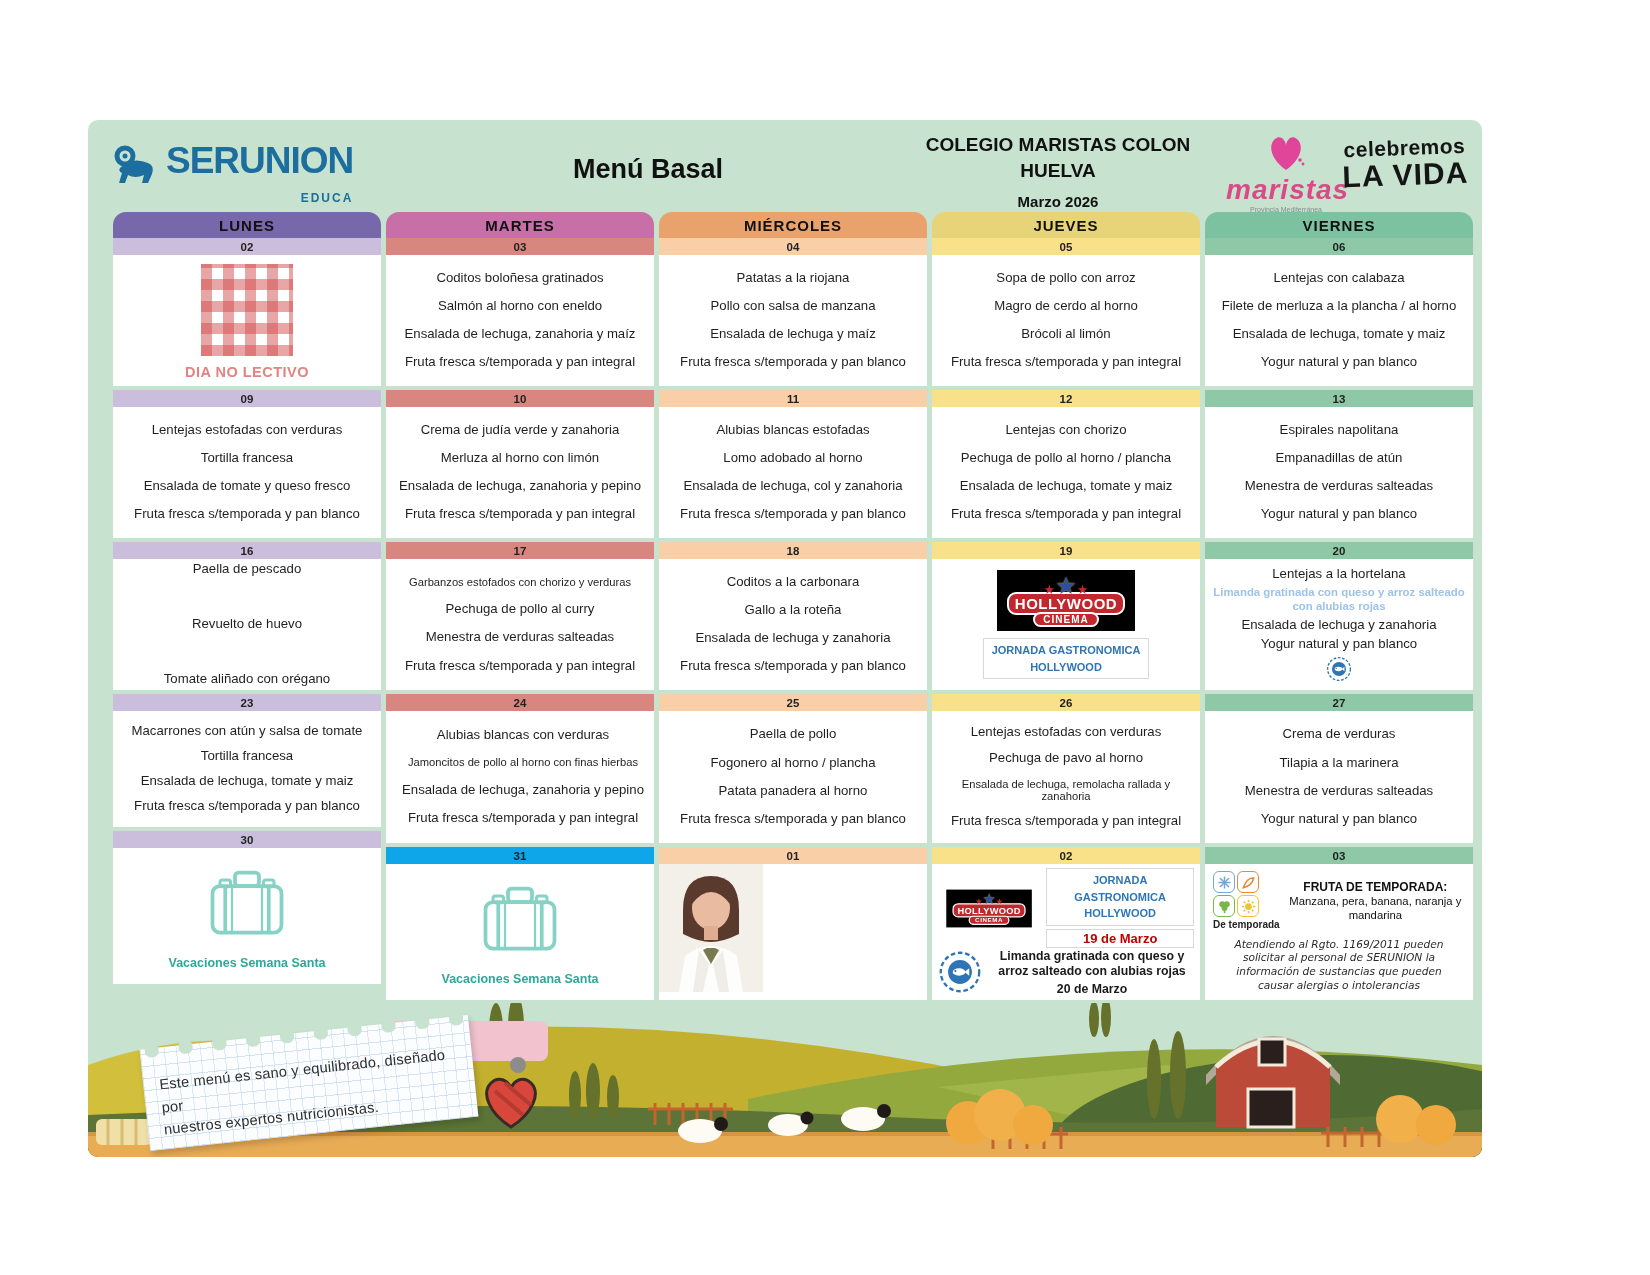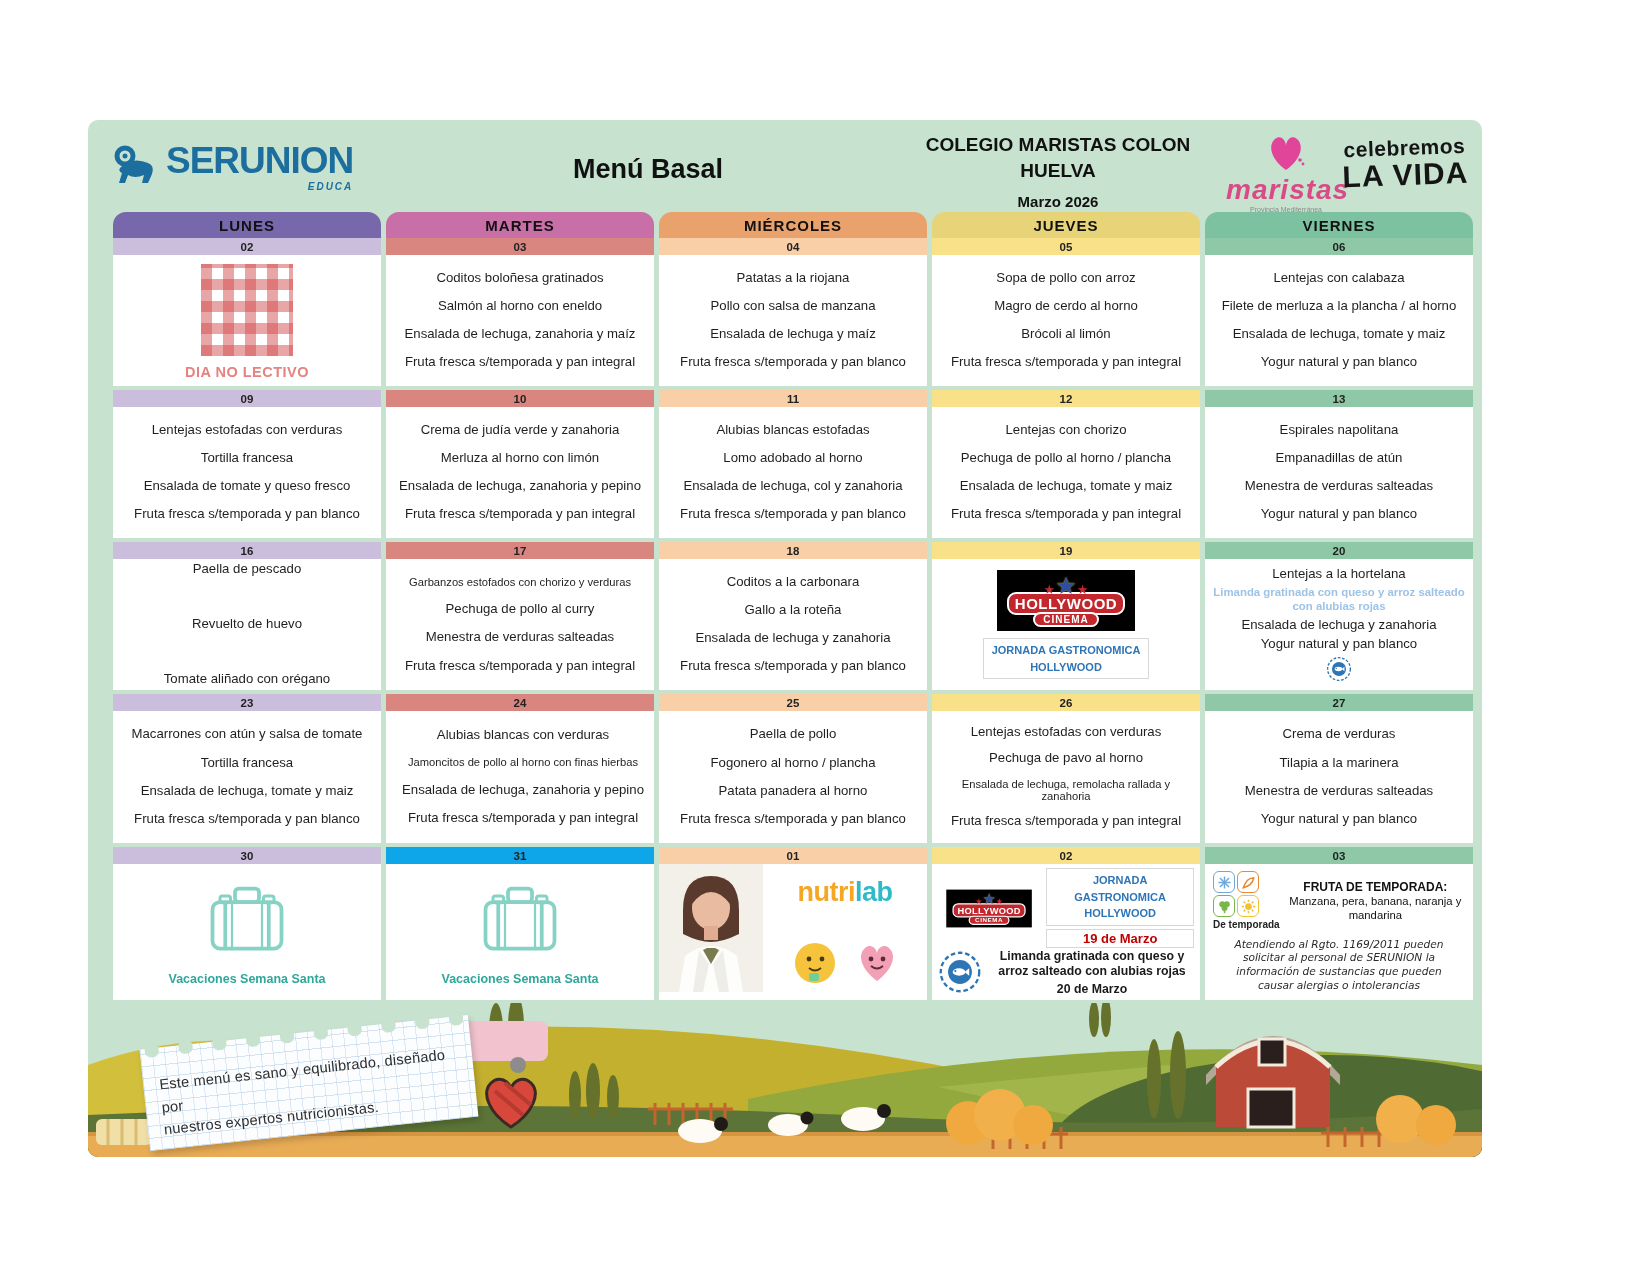--- a/index.html
+++ b/index.html
@@ -5,21 +5,21 @@
   * { margin:0; padding:0; box-sizing:border-box; }
   html,body { width:1650px; height:1275px; background:#ffffff; font-family:"Liberation Sans", sans-serif; }
   .page { position:relative; width:1650px; height:1275px; overflow:hidden; }
 
   .board { position:absolute; left:88px; top:120px; width:1394px; height:1037px;
            background:#C7E2CE; border-radius:10px; overflow:hidden; }
 
   
   .brand { position:absolute; left:24px; top:22px; display:flex; align-items:flex-start; }
   .brand-text { color:#1B6E9E; font-weight:bold; font-size:37px; letter-spacing:-1px; line-height:1; }
-  .brand-sub { color:#1B6E9E; font-weight:bold; font-size:10px; letter-spacing:2px; text-align:right; margin-top:2px;font-style:italic; }
+  .brand-sub { color:#1B6E9E; font-weight:bold; font-size:12px; letter-spacing:2px; text-align:right; margin-top:12px; }
   .ram { margin-right:6px; margin-top:2px; }
 
   .main-title { position:absolute; left:440px; top:34px; width:240px; text-align:center;
                 font-size:27px; font-weight:bold; color:#111; }
 
   .school { position:absolute; left:810px; top:12px; width:320px; text-align:center; color:#111; }
   .school .l1,.school .l2 { font-size:19px; font-weight:bold; line-height:1.35; }
   .school .month { font-size:15px; font-weight:bold; margin-top:10px; }
 
   .maristas { position:absolute; left:1138px; top:14px; width:120px; text-align:center; }
@@ -167,21 +167,21 @@
             <div class="date-strip" style="background: rgb(202, 190, 220);">16</div>
             <div class="cell-box" style="height: 131px; gap: 40px;">
               <div class="menu-line">Paella de pescado</div>
               <div class="menu-line">Revuelto de huevo</div>
               <div class="menu-line">Tomate aliñado con orégano</div>
               <div class="menu-line">Fruta fresca s/temporada y pan blanco</div>
             </div>
           </div>
           <div class="cellwrap">
             <div class="date-strip" style="background: rgb(202, 190, 220);">23</div>
-            <div class="cell-box" style="height: 132px;">
+            <div class="cell-box" style="height: 116px;">
               <div class="menu-line">Macarrones con atún y salsa de tomate</div>
               <div class="menu-line">Tortilla francesa</div>
               <div class="menu-line">Ensalada de lechuga, tomate y maiz</div>
               <div class="menu-line">Fruta fresca s/temporada y pan blanco</div>
             </div>
           </div>
           <div class="cellwrap">
             <div class="date-strip" style="background: rgb(202, 190, 220);">30</div>
             <div class="cell-box" style="height: 136px;">
               <svg width="90" height="78" viewBox="0 0 120 104">
@@ -299,34 +299,20 @@
   <rect width="104" height="128" fill="#F3EFE9"></rect>
   <path d="M24,46 Q24,12 52,12 Q80,12 80,46 L80,70 Q64,78 52,78 Q40,78 24,70 Z" fill="#5A3A2C"></path>
   <ellipse cx="52" cy="44" rx="19" ry="22" fill="#E9BCA2"></ellipse>
   <path d="M33,40 Q32,18 52,18 Q72,18 71,40 Q62,28 52,28 Q42,28 33,40 Z" fill="#5A3A2C"></path>
   <rect x="45" y="62" width="14" height="14" fill="#E0AC92"></rect>
   <path d="M20,128 L26,92 Q38,82 52,82 Q66,82 78,92 L84,128 Z" fill="#FDFDFC"></path>
   <path d="M44,86 L52,100 L60,86 L56,84 L48,84 Z" fill="#7A7A4F"></path>
   <path d="M40,86 L34,128 L44,128 L50,100 Z" fill="#EFEDE8"></path>
   <path d="M64,86 L70,128 L60,128 L54,100 Z" fill="#EFEDE8"></path>
                 </svg>
-                <div class="nutri-right">
-                  <div class="nutri-logo"><span class="n1">nutri</span><span class="n2">lab</span></div>
-                  <svg width="120" height="52" viewBox="0 0 120 52">
-  <circle cx="30" cy="28" r="20" fill="#F6C33C"></circle>
-  <circle cx="24" cy="24" r="2.4" fill="#4a3a10"></circle>
-                    <circle cx="37" cy="24" r="2.4" fill="#4a3a10"></circle>
-  <path d="M24,33 q6,5 12,0" stroke="#4a3a10" stroke-width="2" fill="none"></path>
-  <rect x="24" y="38" width="10" height="8" rx="2" fill="#6FCF97"></rect>
-  <path d="M92,46 C76,34 72,20 80,13 C86,8 92,14 92,19 C92,14 98,8 104,13 C112,20 108,34 92,46 Z" fill="#F2A0B5"></path>
-  <circle cx="86" cy="24" r="2.4" fill="#5a2a3a"></circle>
-                    <circle cx="98" cy="24" r="2.4" fill="#5a2a3a"></circle>
-  <path d="M86,31 q6,5 12,0" stroke="#5a2a3a" stroke-width="2" fill="none"></path>
-                  </svg>
-                </div>
               </div>
             </div>
           </div>
         </div>
         <div class="col">
           <div class="day-tab" style="background: rgb(232, 212, 120);">JUEVES</div>
           <div class="cellwrap first">
             <div class="date-strip" style="background: rgb(249, 225, 138);">05</div>
             <div class="cell-box" style="height: 131px;">
               <div class="menu-line">Sopa de pollo con arroz</div>

